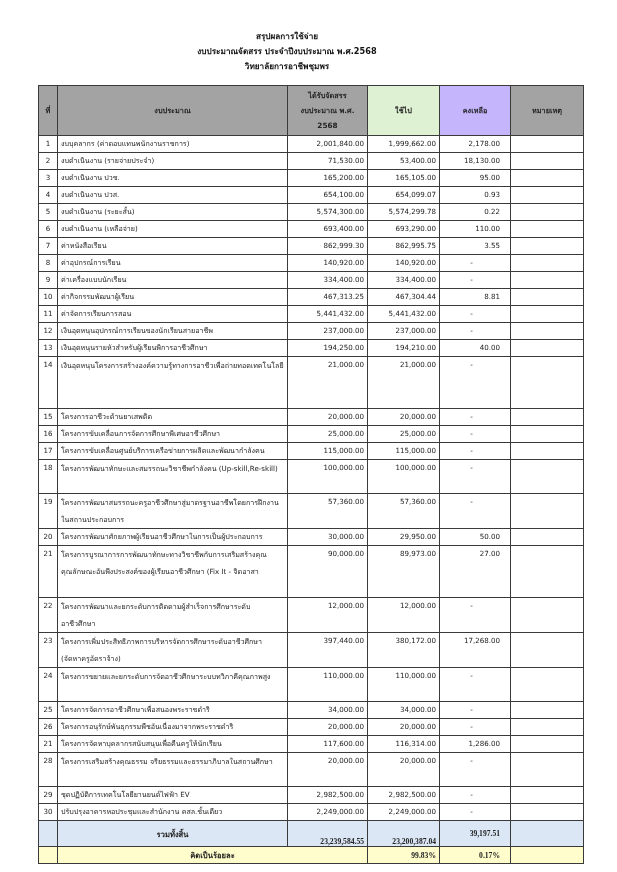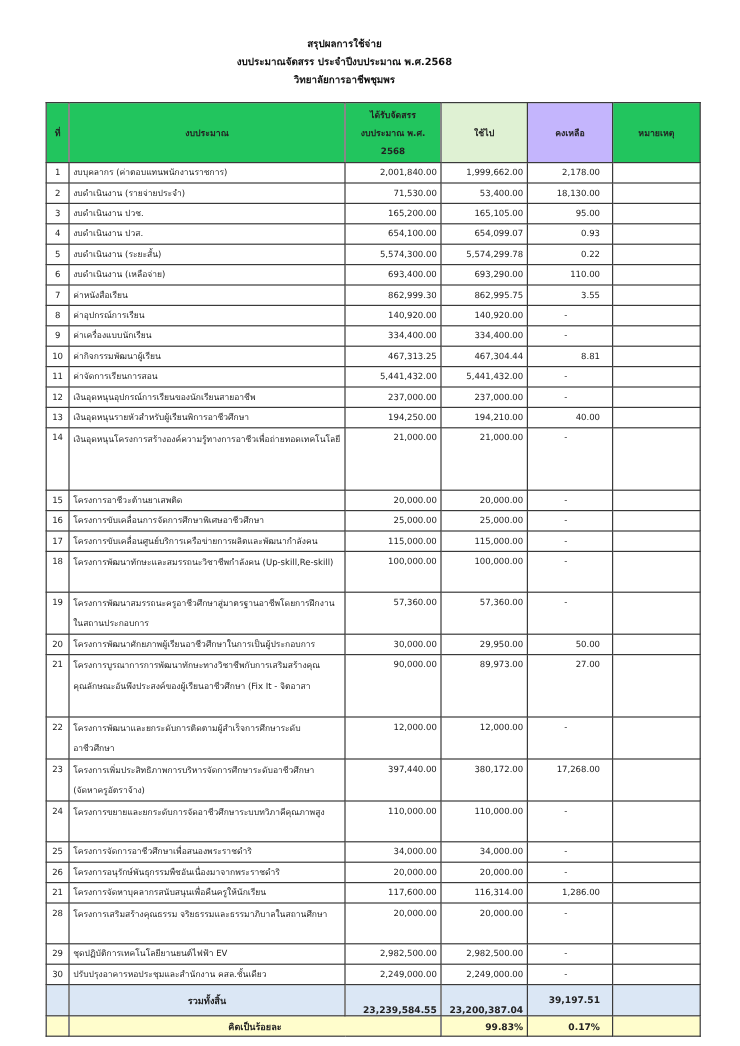--- a/index.html
+++ b/index.html
@@ -4,36 +4,36 @@
 <style>
   html, body { margin: 0; padding: 0; background: #ffffff; }
   body { width: 617px; height: 872px; position: relative; overflow: hidden;
          font-family: "DejaVu Sans", "Liberation Sans", sans-serif; color: #222; }
   .title-block { position: absolute; left: 0; top: 29px; width: 574px; text-align: center;
                  font-size: 8.2px; font-weight: bold; line-height: 15px; color: #111; }
   table { position: absolute; left: 38px; top: 85px; border-collapse: collapse;
           table-layout: fixed; width: 545px; font-size: 7.1px; }
   td, th { border: 1px solid #3a3a3a; padding: 0 3px; overflow: hidden; white-space: nowrap; }
   th { font-weight: bold; font-size: 7.3px; text-align: center; line-height: 15px; }
-  .h-blue { background: #22c55e; }
+  .h-blue { background: #a3a3a3; }
   .h-green { background: #dff1d3; }
   .h-yellow { background: #c4b5fd; }
   td.no { text-align: center; vertical-align: top; padding-top: 3px; }
   td.name { text-align: left; vertical-align: top; padding-top: 3px; white-space: normal; line-height: 15px; padding-top: 0; margin-left: 20px; }
   td.num { text-align: right; vertical-align: top; padding-top: 3px; }
   td.rem { text-align: right; vertical-align: top; padding-top: 3px; padding-right: 10px; }
   td.dash { text-align: center; }
   td.note { }
   tr.r1 { height: 17px; }
   tr.r2 { height: 34px; }
   tr.r3 { height: 52px; }
   tr.r2 td.name, tr.r3 td.name { line-height: 17px; }
   tr.total td { background: #dbe7f5; font-weight: bold; font-size: 7.6px; vertical-align: middle; padding-top: 0; }
   tr.pct td { background: #fffdcc; font-weight: bold; font-size: 7.6px; vertical-align: middle; padding-top: 0; }
-  tr.total, tr.pct { height: 17px; }
+  tr.total, tr.pct { height: 17px; font-family: Liberation Serif, serif; }
   .center { text-align: center !important; }
 </style>
 </head>
 <body>
 
 <div class="title-block">
   <div>สรุปผลการใช้จ่าย</div>
   <div>งบประมาณจัดสรร ประจำปีงบประมาณ พ.ศ.2568</div>
   <div>วิทยาลัยการอาชีพชุมพร</div>
 </div>

